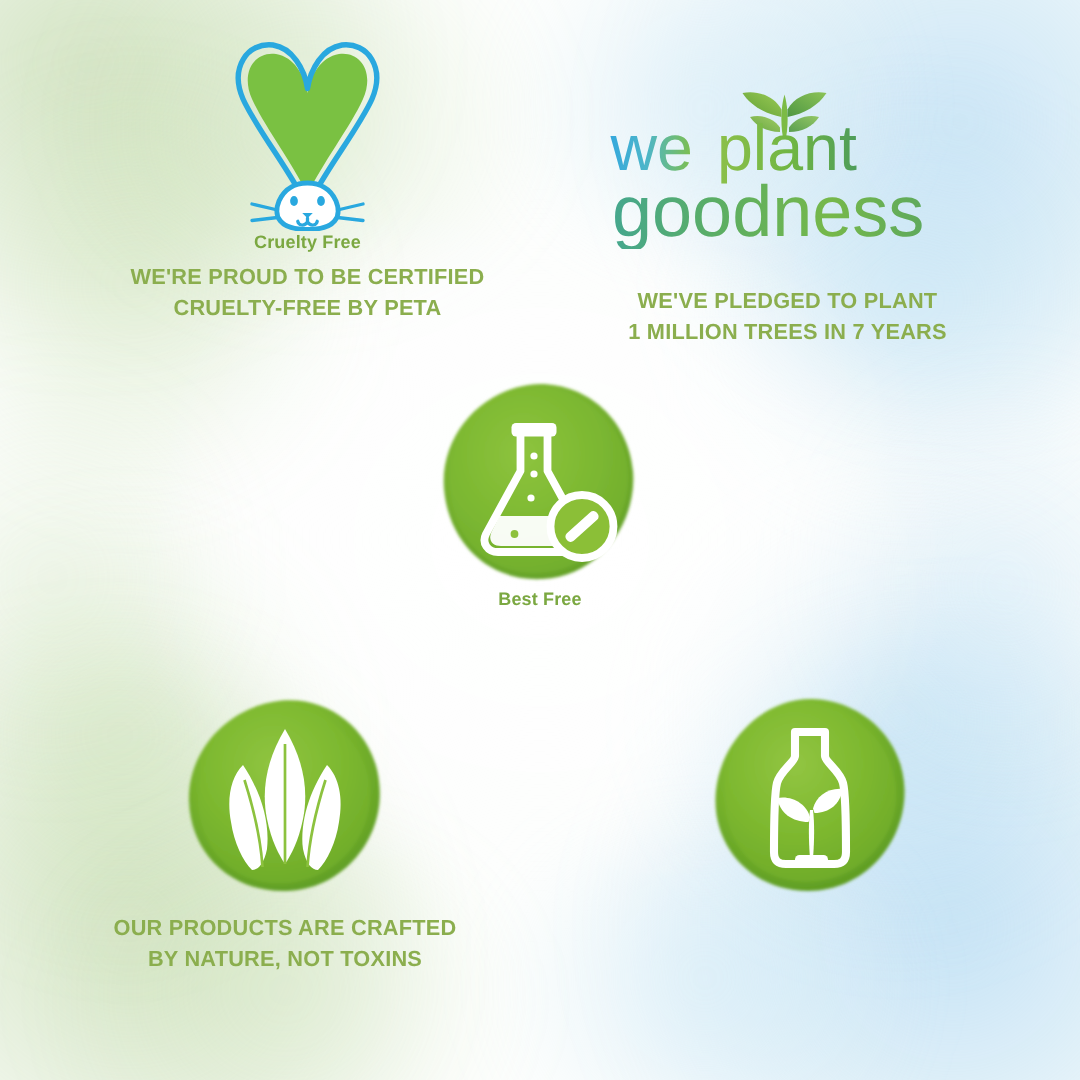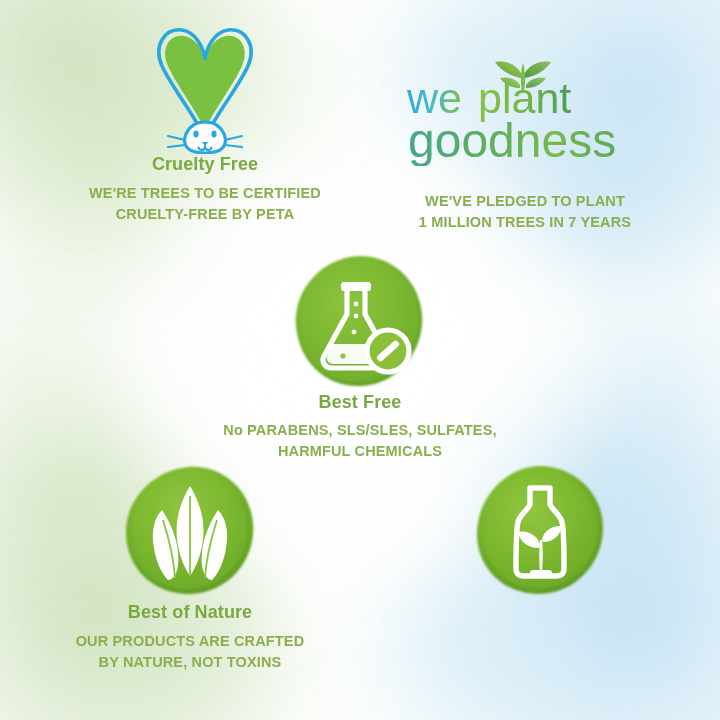--- a/index.html
+++ b/index.html
@@ -77,21 +77,21 @@
     inset: 0;
   }
 
   .badge {
     position: absolute;
     text-align: center;
   }
 
   .badge-title {
     color: #7BA841;
-    font-size: 18px;
+    font-size: 12px;
     font-weight: bold;
     letter-spacing: .1px;
     margin: 0;
     line-height: 1.2;
   }
 
   .badge-desc {
     color: #8BAE4E;
     font-size: 14.5px;
     font-weight: bold;
@@ -164,21 +164,21 @@
           <ellipse cx="68" cy="112" rx="2.6" ry="3.4" fill="#29A8DF"></ellipse>
 
           <path d="M55.5 120 L62.5 120 L59 123.5 Z" fill="#29A8DF"></path>
           <path d="M59 123.5 L59 126 M59 126 C 56.5 129.5, 53 128, 52.5 125.5
                    M59 126 C 61.5 129.5, 65 128, 65.5 125.5" fill="none" stroke="#29A8DF" stroke-width="2.2" stroke-linecap="round"></path>
 
           <path d="M39 118 L22 114 M39 123 L22 125 M79 118 L96 114 M79 123 L96 125" fill="none" stroke="#29A8DF" stroke-width="2.2" stroke-linecap="round"></path>
         </svg>
       </div>
       <p class="badge-title">Cruelty Free</p>
-      <p class="badge-desc">WE'RE TREES TO BE CERTIFIED
+      <p class="badge-desc">WE'RE PROUD TO BE CERTIFIED
 CRUELTY-FREE BY PETA</p>
     </div>
 
     <div class="badge" id="badge-we-plant">
       <div class="icon-wrap">
         <svg width="250" height="110" viewBox="0 0 250 110" aria-hidden="true">
           <defs>
             <linearGradient id="gradWe" x1="0" y1="0" x2="1" y2="0">
               <stop offset="0%" stop-color="#35A8DD"></stop>
               <stop offset="45%" stop-color="#4DB6C9"></stop>
@@ -255,22 +255,20 @@
           <circle cx="68" cy="52" r="2.4" fill="#ffffff"></circle>
           <circle cx="68" cy="64" r="2.4" fill="#ffffff"></circle>
           <circle cx="66" cy="80" r="2.4" fill="#ffffff"></circle>
           <circle cx="55" cy="104" r="2.6" fill="#8EC13C"></circle>
 
           <circle cx="100" cy="99" r="21" fill="#8BBF37" stroke="#ffffff" stroke-width="5.2"></circle>
           <rect x="86.5" y="95.6" width="27" height="6.8" rx="3" fill="#ffffff" transform="rotate(-42 100 99)"></rect>
         </svg>
       </div>
       <p class="badge-title">Best Free</p>
-      <p class="badge-desc">No PARABENS, SLS/SLES, SULFATES,
-HARMFUL CHEMICALS</p>
     </div>
 
     <div class="badge" id="badge-best-nature">
       <div class="icon-wrap">
         <svg width="144" height="140" viewBox="0 0 144 140" aria-hidden="true">
           <defs>
             <radialGradient id="blobB" cx="44%" cy="34%" r="68%">
               <stop offset="0%" stop-color="#9CCC4C"></stop>
               <stop offset="50%" stop-color="#7EB92F"></stop>
               <stop offset="100%" stop-color="#5F9E24"></stop>
@@ -292,21 +290,20 @@
 
           <path d="M44 48 C 56 66, 62 86, 60 104 C 58 114, 54 118, 50 118
                    C 44 112, 38 100, 36 86 C 33 70, 36 56, 44 48 Z" fill="#ffffff"></path>
           <path d="M45 58 C 52 80, 56 100, 57 116" stroke="#8CC23E" stroke-width="1.8" fill="none"></path>
 
           <path d="M100 48 C 88 66, 82 86, 84 104 C 86 114, 90 118, 94 118
                    C 100 112, 106 100, 108 86 C 111 70, 108 56, 100 48 Z" fill="#ffffff"></path>
           <path d="M99 58 C 92 80, 88 100, 87 116" stroke="#8CC23E" stroke-width="1.8" fill="none"></path>
         </svg>
       </div>
-      <p class="badge-title">Best of Nature</p>
       <p class="badge-desc">OUR PRODUCTS ARE CRAFTED
 BY NATURE, NOT TOXINS</p>
     </div>
 
     <div class="badge" id="badge-plastic-pos">
       <div class="icon-wrap">
         <svg width="144" height="140" viewBox="0 0 144 140" aria-hidden="true">
           <defs>
             <radialGradient id="blobC" cx="42%" cy="34%" r="68%">
               <stop offset="0%" stop-color="#9ECD4E"></stop>

